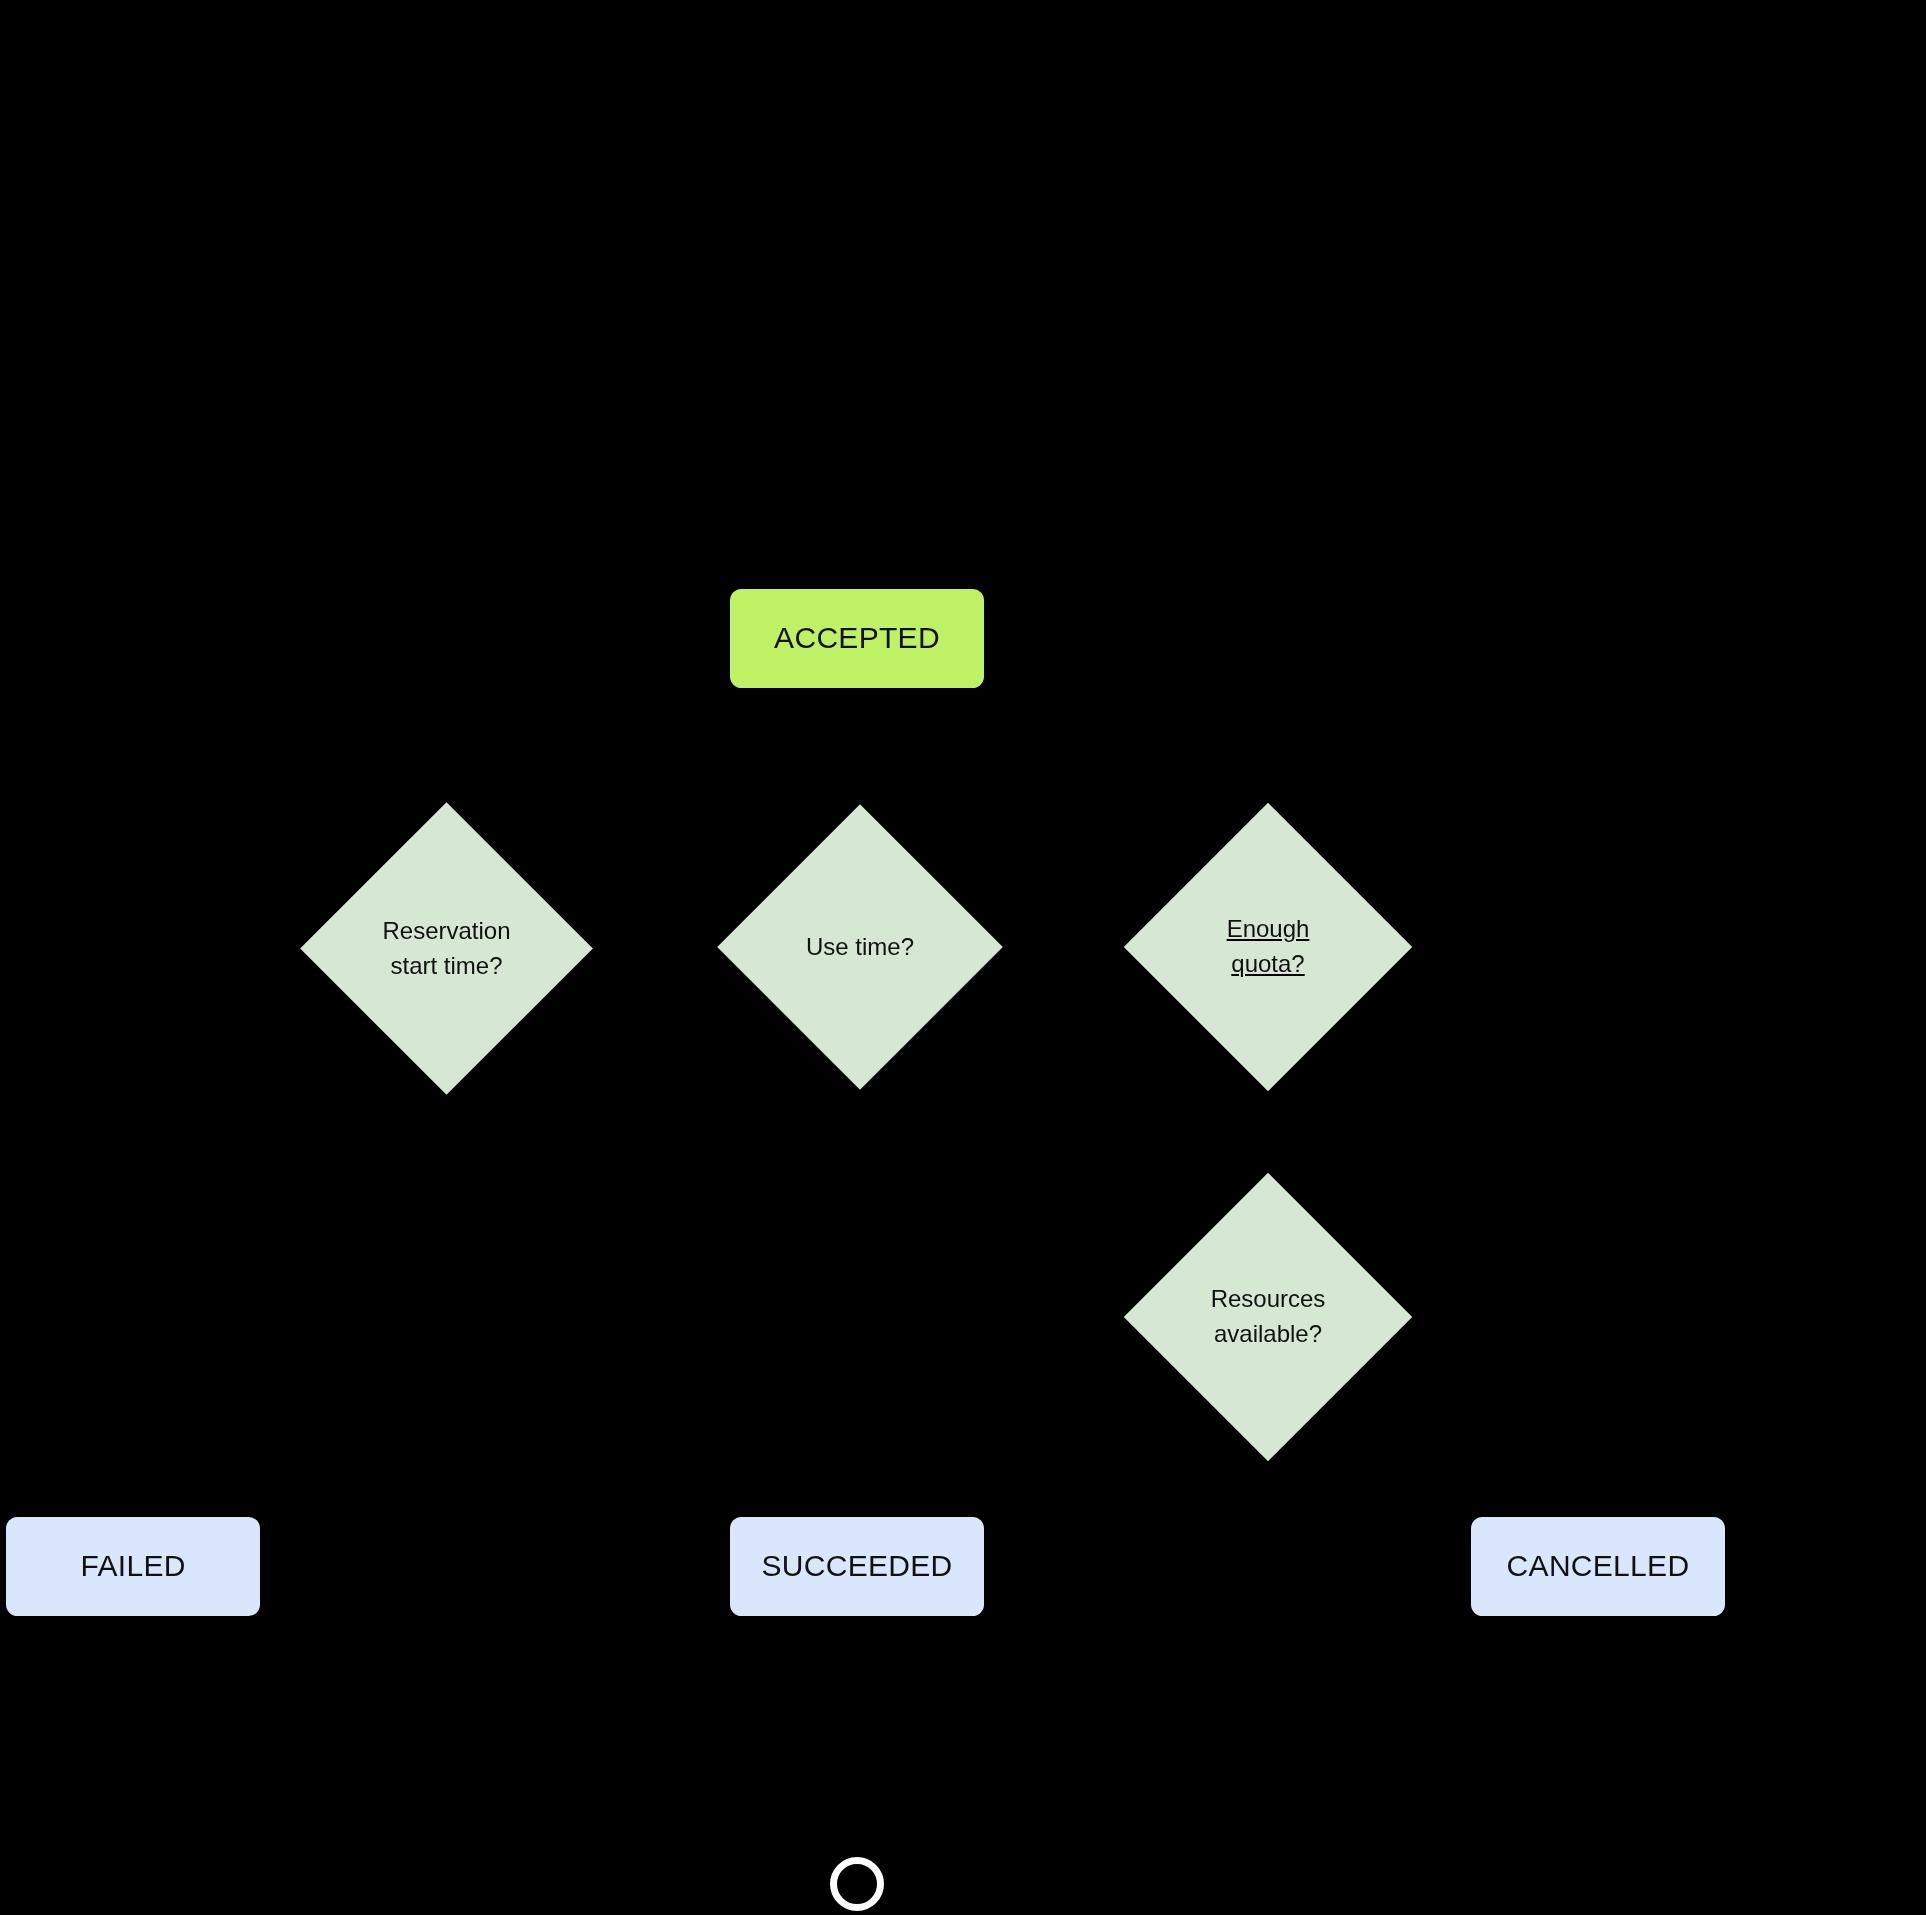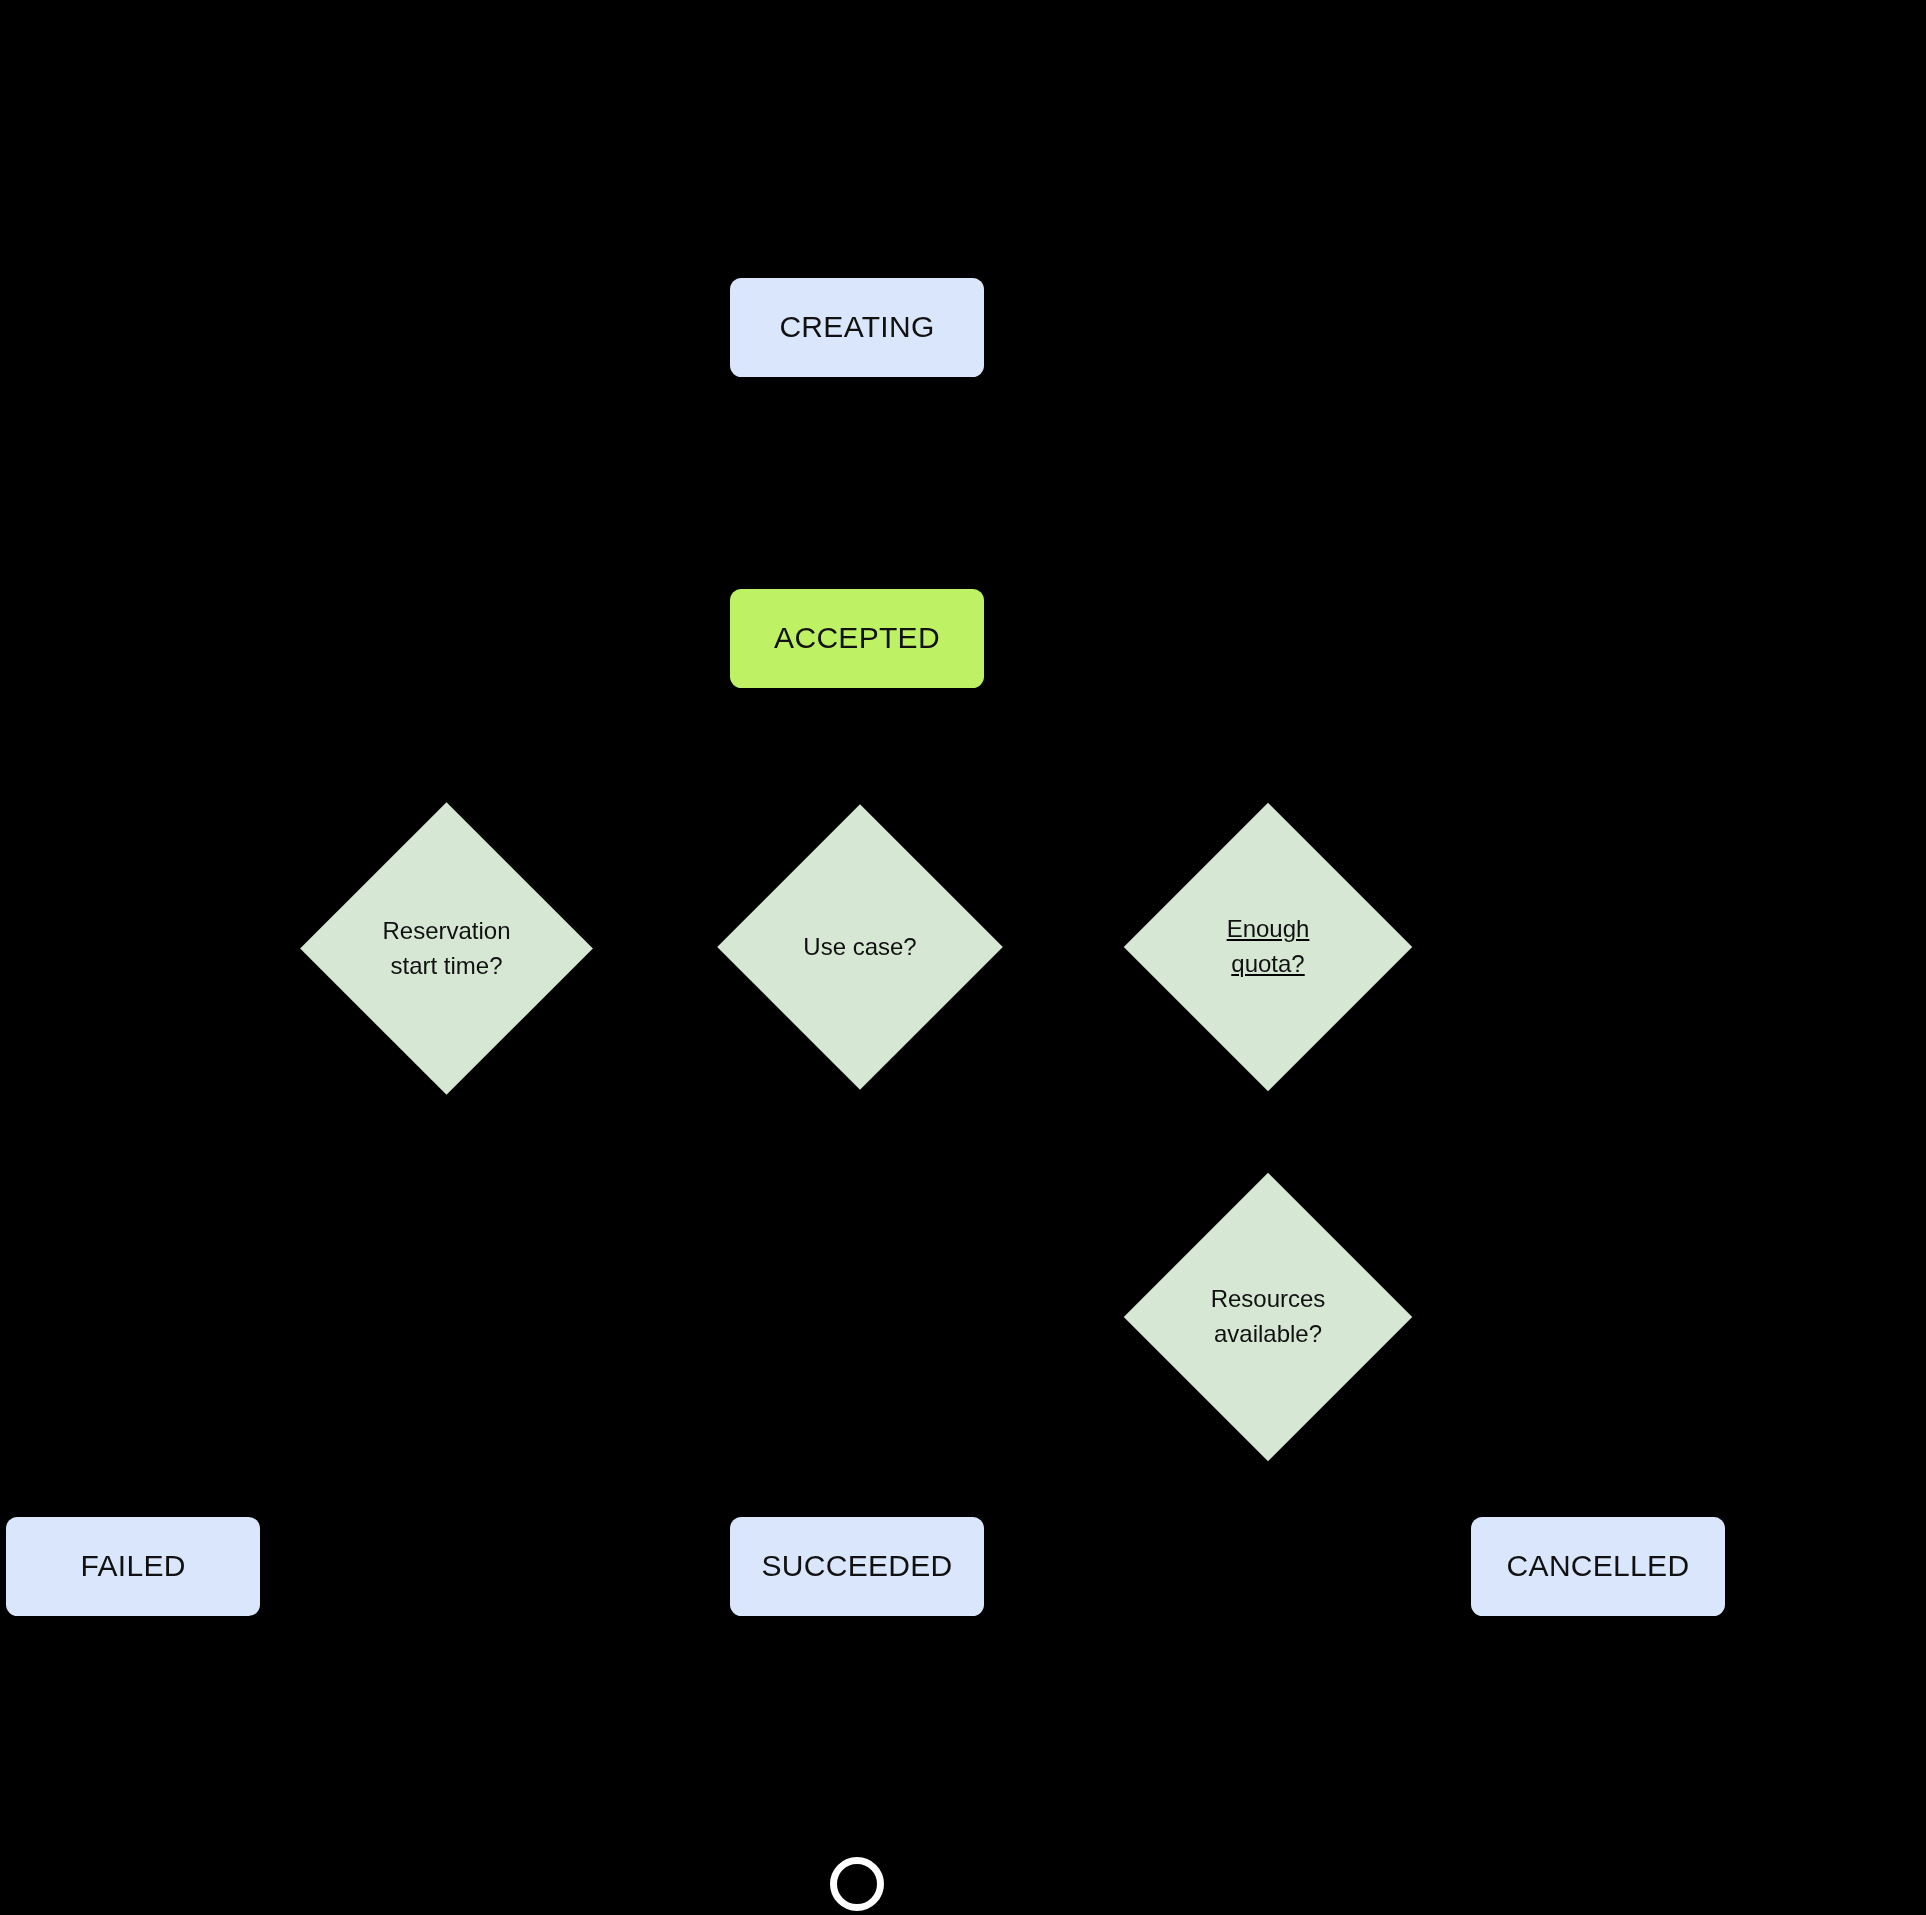--- a/index.html
+++ b/index.html
@@ -99,36 +99,35 @@
       <path d="M1660,1332 L1660,1638"></path>
       <path d="M1660,1332 L1660,1440 L2456,1440 L2456,1637"></path>
       <path d="M2456,2033 L2456,2352"></path>
       <path d="M864,2036 L864,2840 L258,2840 L258,2938"></path>
       <path d="M1660,2030 L1660,2938"></path>
       <path d="M2456,2748 L2456,2840 L3094,2840 L3094,2938"></path>
       <path d="M1660,3130 L1660,3596"></path>
     </g>
   </svg>
 
-  <div class="state-node" style="left:730px; top:278px; width:254px; height:99px; background:#dae6fb;">CREATING</div>
 
   <div class="state-node" style="left:730px; top:589px; width:254px; height:99px; background:#bef264;">ACCEPTED</div>
 
   <div class="decision-node" style="left:343px; top:845px; width:207px; height:207px;align-items:center;">
     <div class="decision-shape" style="background:#d6e7d4;"></div>
     <div class="decision-label">
       <div>Reservation</div>
       <div>start time?</div>
     </div>
   </div>
 
   <div class="decision-node" style="left:759px; top:846px; width:202px; height:202px;">
     <div class="decision-shape" style="background:#d6e7d4;"></div>
     <div class="decision-label">
-      <div>Use case?</div>
+      <div>Use time?</div>
     </div>
   </div>
 
   <div class="decision-node" style="left:1166px; top:845px; width:204px; height:204px;text-decoration:underline;">
     <div class="decision-shape" style="background:#d6e7d4;"></div>
     <div class="decision-label">
       <div>Enough</div>
       <div>quota?</div>
     </div>
   </div>

